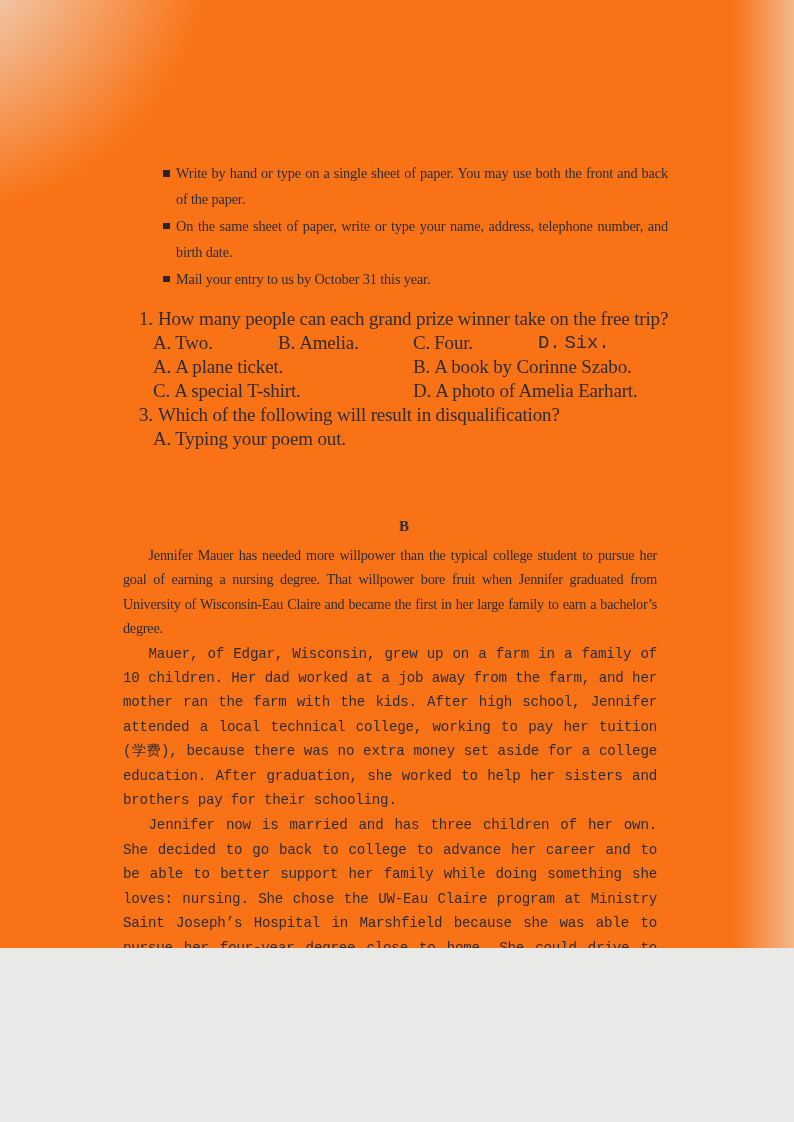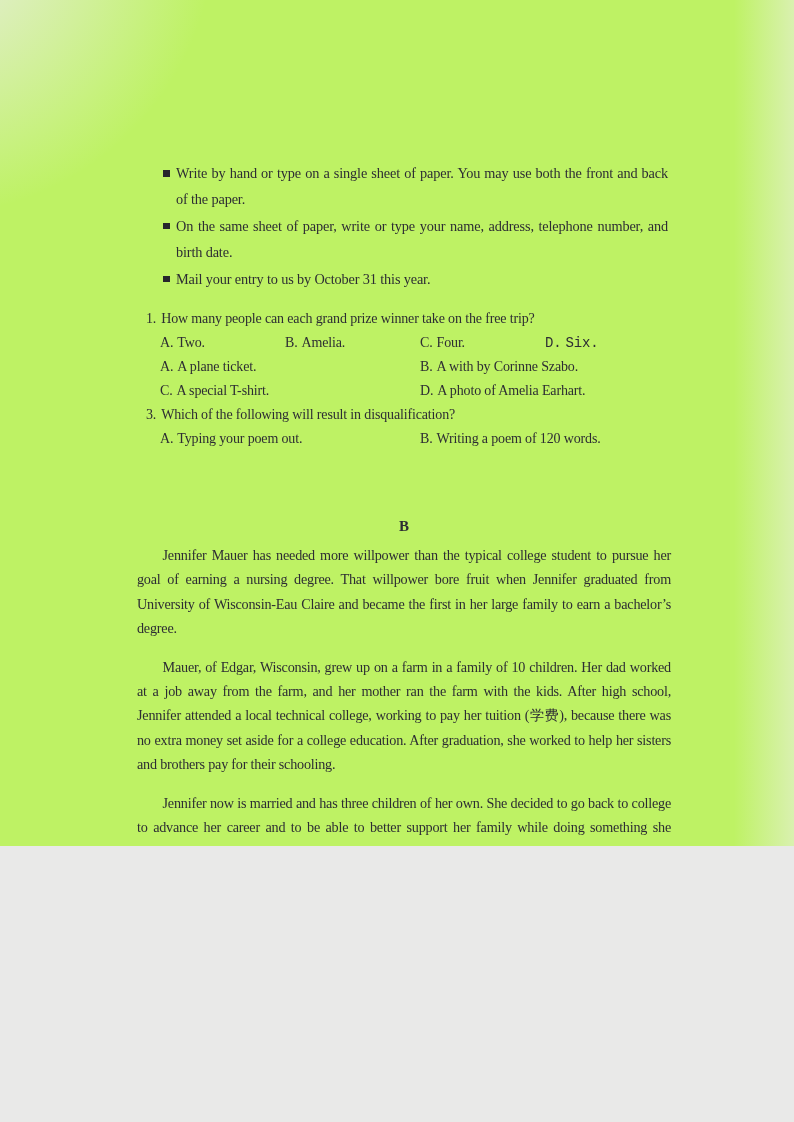--- a/index.html
+++ b/index.html
@@ -3,23 +3,23 @@
 <meta charset="utf-8">
 <style>
   html, body {
     margin: 0;
     padding: 0;
     background: #e9e9e8;
   }
   .sheet {
     position: relative;
     width: 794px;
-    height: 846px;
+    height: 948px;
     margin: 0 auto;
-    background: #bef264;
+    background: #f97316;
     overflow: hidden;
     font-family: "Liberation Serif", "DejaVu Serif", serif;
     color: #2d2d33;
   }
   .corner-shade {
     position: absolute;
     left: 0; top: 0;
     width: 420px; height: 420px;
     background: radial-gradient(420px 420px at -70px -70px, #ededeb 0%, rgba(237,237,235,0) 68%);
     pointer-events: none;
@@ -53,24 +53,24 @@
     height: 6.5px;
     background: #26262c;
   }
   .bullet .btext {
     flex: 1;
     text-align: justify;
   }
   
   .questions {
     position: absolute;
-    left: 143px;
+    left: 136px;
     top: 307px;
     width: 530px;
-    font-size: 14px;
+    font-size: 19px;
     line-height: 24px;
     letter-spacing: -0.15px;
   }
   .qline { height: 24px; padding-left: 3px; white-space: nowrap; }
   .qline .qtext { margin-left: 5px; }
   .optrow { position: relative; height: 24px; }
   .opt { position: absolute; top: 0; white-space: nowrap; }
   .opt .otext { margin-left: 4px; margin-top: 26px; }
   .opt.p1 { left: 17px; }
   .opt.p2 { left: 142px; }
@@ -83,33 +83,33 @@
     top: 518px;
     width: 534px;
     text-align: center;
     font-weight: bold;
     font-size: 15px;
     letter-spacing: 0.2px;
   }
   
   .passage {
     position: absolute;
-    left: 137px;
+    left: 123px;
     top: 543px;
     width: 534px;
     font-size: 14.2px;
     line-height: 24.4px;
     letter-spacing: -0.22px;
     text-align: justify;
   }
   .passage p {
     margin: 0;
     text-indent: 1.8em;
   }
-  .passage p + p { margin-top: 14px; }
+  .passage p + p { margin-top: 1px; font-family: Liberation Mono, monospace; }
   
   .footer {
     position: absolute;
     left: 0;
     right: 0;
     top: 953px;
     text-align: center;
     font-size: 13.6px;
     color: #35353b;
     letter-spacing: 0.5px;
@@ -153,33 +153,32 @@
     </div>
     <div class="optrow">
       <span class="opt p1"><span>A.</span><span class="otext">Two.</span></span>
       <span class="opt p2"><span>B.</span><span class="otext">Amelia.</span></span>
       <span class="opt p3"><span>C.</span><span class="otext">Four.</span></span>
       <span class="opt p4"><span>D.</span><span class="otext">Six.</span></span>
     </div>
 
     <div class="optrow">
       <span class="opt p1"><span>A.</span><span class="otext">A plane ticket.</span></span>
-      <span class="opt p3"><span>B.</span><span class="otext">A with by Corinne Szabo.</span></span>
+      <span class="opt p3"><span>B.</span><span class="otext">A book by Corinne Szabo.</span></span>
     </div>
     <div class="optrow">
       <span class="opt p1"><span>C.</span><span class="otext">A special T-shirt.</span></span>
       <span class="opt p3"><span>D.</span><span class="otext">A photo of Amelia Earhart.</span></span>
     </div>
 
     <div class="qline">
       <span class="qnum">3.</span><span class="qtext">Which of the following will result in disqualification?</span>
     </div>
     <div class="optrow">
       <span class="opt p1"><span>A.</span><span class="otext">Typing your poem out.</span></span>
-      <span class="opt p3"><span>B.</span><span class="otext">Writing a poem of 120 words.</span></span>
     </div>
 
   </div>
 
   <div class="sectionB">B</div>
 
   <div class="passage">
     <p>Jennifer Mauer has needed more willpower than the typical college student to pursue her goal of earning a nursing degree. That willpower bore fruit when Jennifer graduated from University of Wisconsin-Eau Claire and became the first in her large family to earn a bachelor’s degree.</p>
     <p>Mauer, of Edgar, Wisconsin, grew up on a farm in a family of 10 children. Her dad worked at a job away from the farm, and her mother ran the farm with the kids. After high school, Jennifer attended a local technical college, working to pay her tuition (学费), because there was no extra money set aside for a college education. After graduation, she worked to help her sisters and brothers pay for their schooling.</p>
     <p>Jennifer now is married and has three children of her own. She decided to go back to college to advance her career and to be able to better support her family while doing something she loves: nursing. She chose the UW-Eau Claire program at Ministry Saint Joseph’s Hospital in Marshfield because she was able to pursue her four-year degree close to home. She could drive to class and be home in the evening to help with her kids. Jennifer received great support from her family as she worked to earn her degree: Her husband worked two jobs to cover the bills, and her 68-year-old mother helped take care of the children at times.</p>

